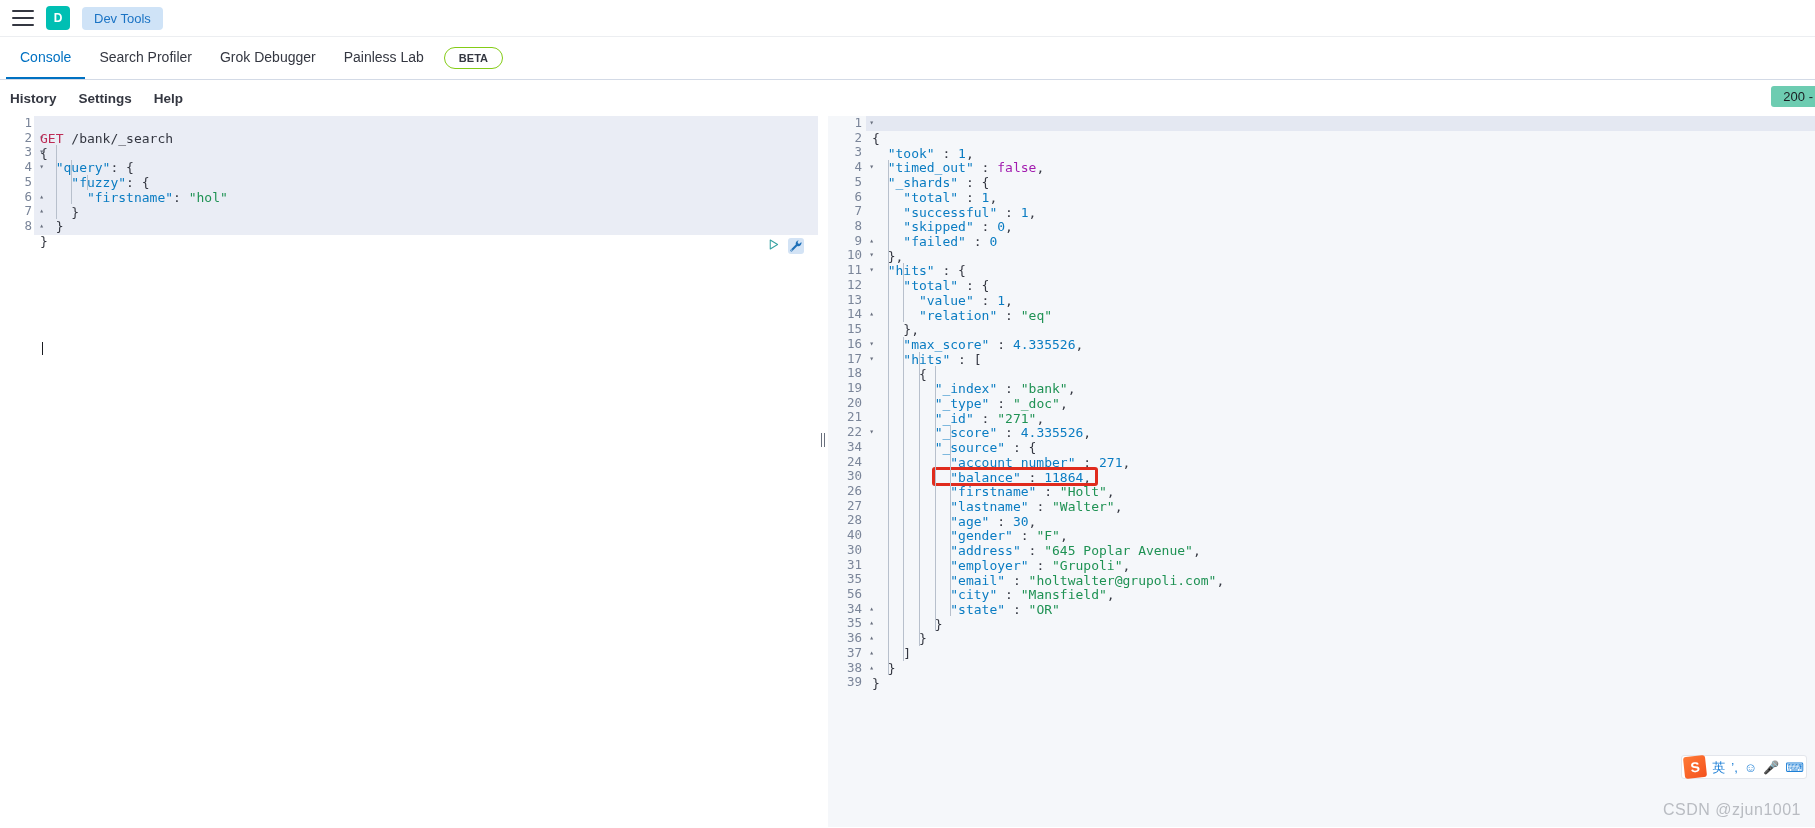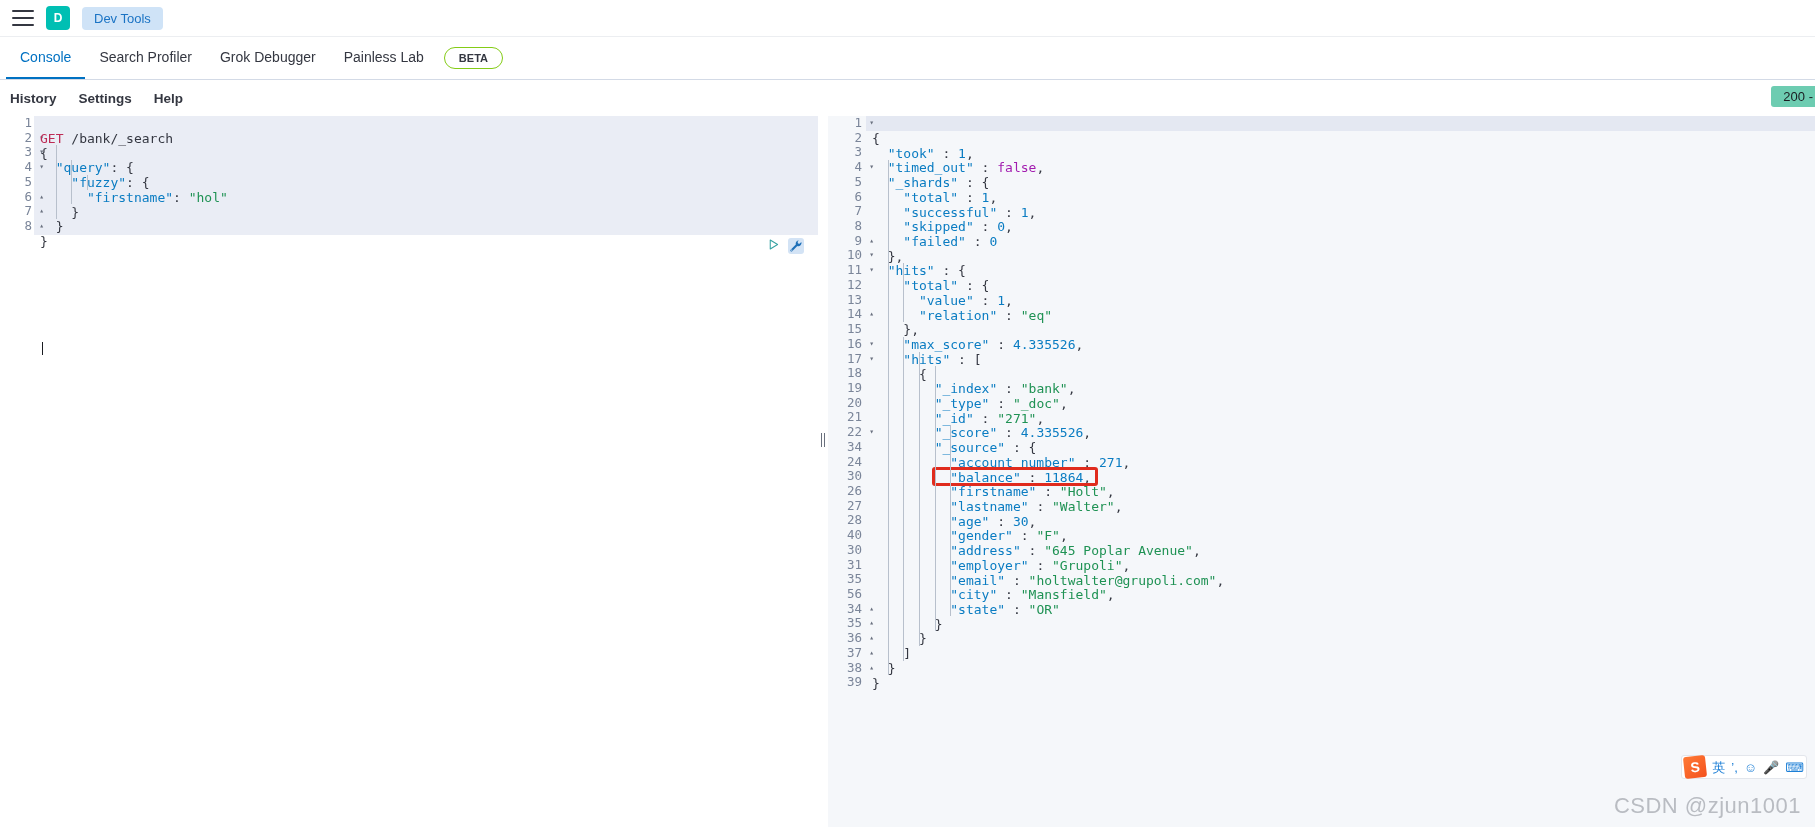--- a/index.html
+++ b/index.html
@@ -254,21 +254,21 @@
     font-size: 14px; font-weight: 700;
     display: flex; align-items: center; justify-content: center;
     border-radius: 3px;
     transform: rotate(-6deg);
   }
   .ime-item { font-size: 13px; color: #1d7fd6; line-height: 1; }
 
   .watermark {
     position: absolute;
     right: 14px; bottom: 8px;
-    font-size: 22px;
+    font-size: 16px;
     color: #b9bcc2;
     letter-spacing: 0.5px;
     user-select: none;
   }
 </style>
 </head>
 <body>
 
 <div class="globalbar">
   <div class="hamburger">

